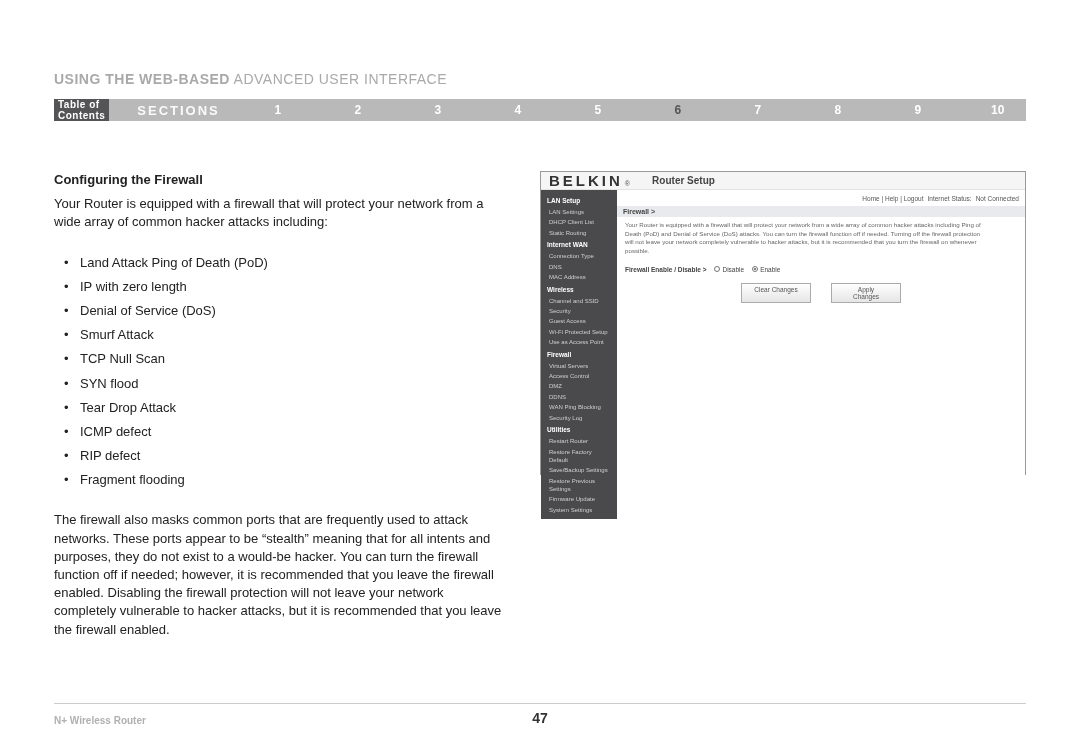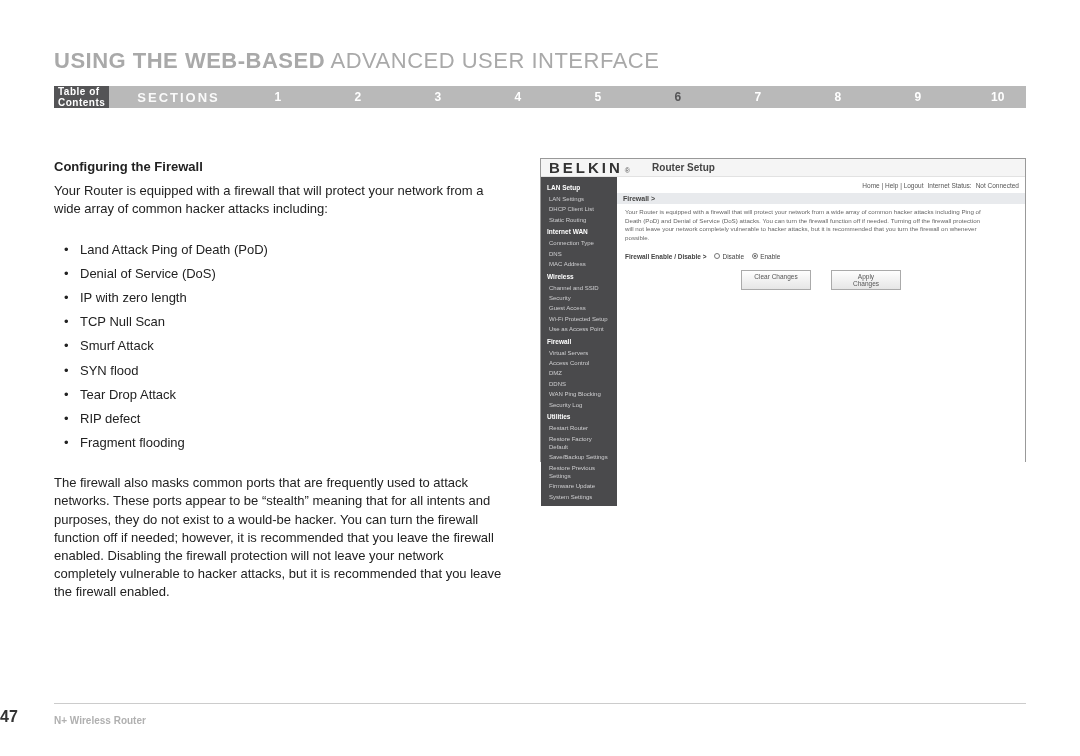--- a/index.html
+++ b/index.html
@@ -5,25 +5,26 @@
   * { margin: 0; padding: 0; box-sizing: border-box; }
   body {
     font-family: Arial, Helvetica, sans-serif;
     background: #fff;
     width: 1080px;
     height: 756px;
     position: relative;
     color: #222;
   }
   .page-title {
-    font-size: 22px;
+    font-size: 14px;
     font-weight: bold;
     letter-spacing: 0.5px;
     color: #a9a9a9;
-    padding: 48px 0 12px 54px;
+    padding: 60px 0 12px 54px;
+    margin-top: 11px;
   }
   .page-title .light { font-weight: normal; color: #a9a9a9; }
   .nav-bar {
     height: 22px;
     background: #b9b9b9;
     margin: 0 54px;
     display: flex;
     align-items: center;
     font-size: 11px;
     color: #fff;
@@ -155,23 +156,23 @@
     position: absolute;
     left: 54px; bottom: 30px;
     font-size: 10px;
     font-weight: bold;
     color: #b0b0b0;
   }
   .footer-page {
     position: absolute;
     left: 0; right: 0;
     bottom: 30px;
-    text-align: left;
-    font-weight: bold;
-    font-size: 16px;
+    text-align: center;
+    font-weight: bold;
+    font-size: 14px;
     color: #333;
   }
 </style>
 </head>
 <body>
 
 <div class="page-title">
   <span>USING THE WEB-BASED</span><span class="light"> ADVANCED USER INTERFACE</span>
 </div>
 
@@ -189,26 +190,27 @@
   <div class="nav-num">9</div>
   <div class="nav-num">10</div>
 </div>
 
 <div class="content">
   <div class="left-col">
     <div class="subhead">Configuring the Firewall</div>
     <div class="intro">Your Router is equipped with a firewall that will protect your network from a wide array of common hacker attacks including:</div>
     <ul class="attack-list">
       <li>Land Attack Ping of Death (PoD)</li>
+      <li>IP with zero length</li>
       <li>Denial of Service (DoS)</li>
-      <li>IP with zero length</li>
+      <li>Smurf Attack</li>
       <li>TCP Null Scan</li>
-      <li>Smurf Attack</li>
       <li>SYN flood</li>
       <li>Tear Drop Attack</li>
+      <li>ICMP defect</li>
       <li>RIP defect</li>
       <li>Fragment flooding</li>
     </ul>
     <div class="para2">The firewall also masks common ports that are frequently used to attack networks. These ports appear to be “stealth” meaning that for all intents and purposes, they do not exist to a would-be hacker. You can turn the firewall function off if needed; however, it is recommended that you leave the firewall enabled. Disabling the firewall protection will not leave your network completely vulnerable to hacker attacks, but it is recommended that you leave the firewall enabled.</div>
   </div>
 
   <div class="right-col">
     <div class="router-ui">
       <div class="router-header">
         <span>

